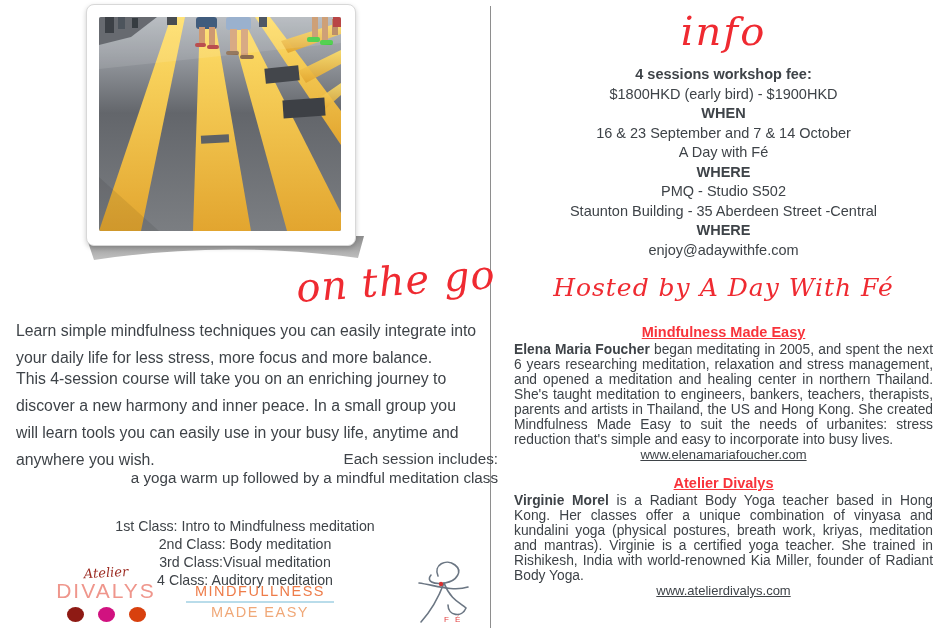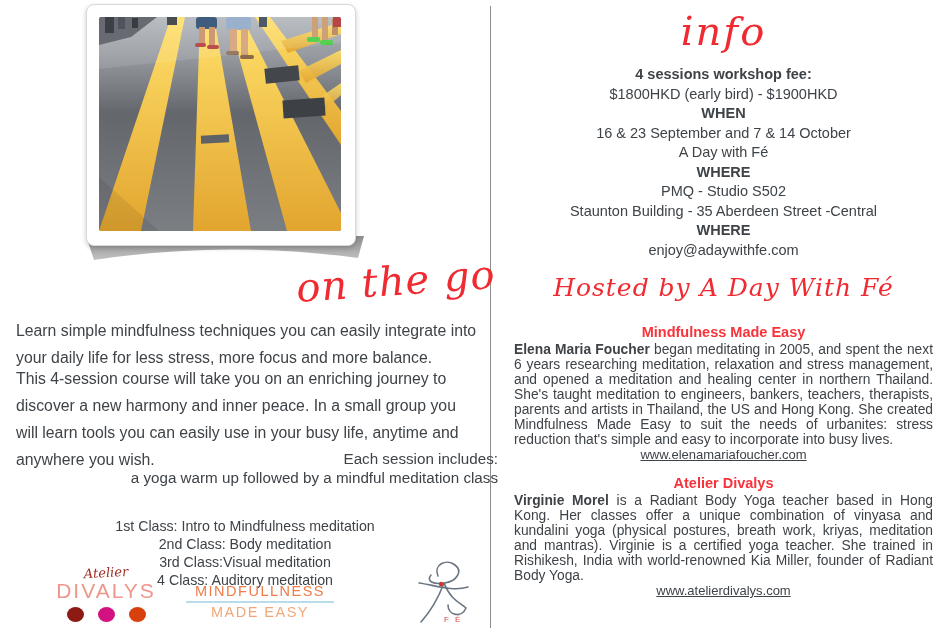--- a/index.html
+++ b/index.html
@@ -48,21 +48,21 @@
 
   .fe-logo{position:absolute;left:406px;top:560px;width:78px;height:70px;}
 
   
   .right-col{position:absolute;left:500px;top:0;width:447px;text-align:center;}
   .info{font-size:40px;margin-top:8px;height:50px;letter-spacing:2px;}
   .line{font-size:14.5px;line-height:19.5px;}
   .line.first{margin-top:7px;}
   .bold{font-weight:bold;}
   .hosted{margin-top:13px;font-size:25px;height:33px;letter-spacing:1px;}
-  .sec-head{margin-top:18px;font-size:14.5px;font-weight:bold;color:#f8333b;line-height:17px;}
+  .sec-head{margin-top:18px;font-size:14.5px;font-weight:bold;color:#f8333b;line-height:17px;text-decoration:underline;}
   .sec-head.h2{margin-top:12px;}
   .sec-body{margin:1px 14px 0;font-size:13.8px;line-height:15px;text-align:justify;}
   .bname{font-weight:bold;}
   .sec-link{font-size:13px;line-height:16px;text-decoration:underline;cursor:pointer;}
 </style>
 </head>
 <body>
 
 <div class="page">
 

